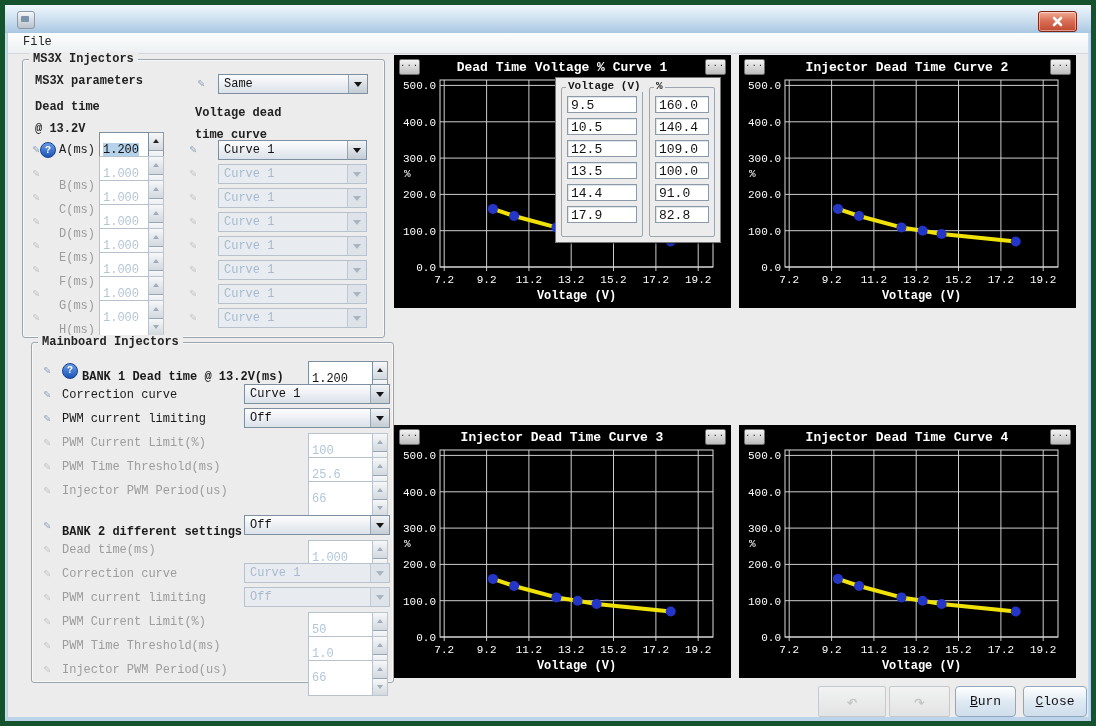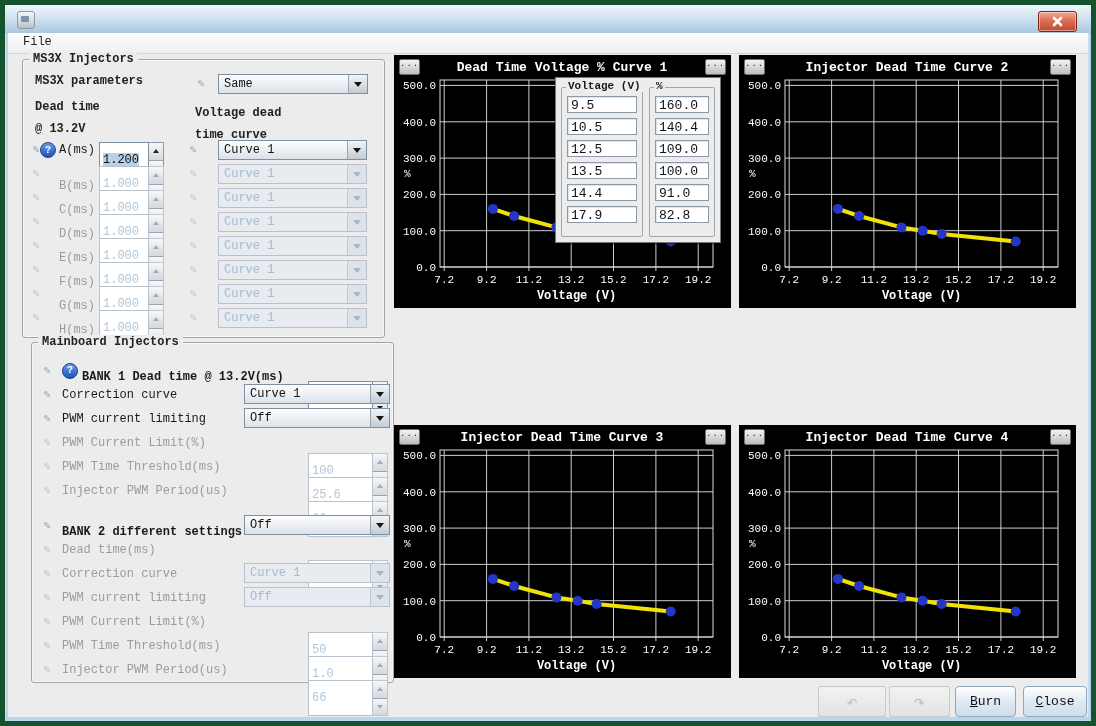--- a/index.html
+++ b/index.html
@@ -48,21 +48,21 @@
   .combo .txt{flex:1;padding:2px 5px;white-space:nowrap;overflow:hidden;color:#111;}
   .combo .arrow{width:18px;border-left:1px solid #97a4b1;
     background:linear-gradient(#f2f4f6,#c3ccd4);display:flex;align-items:center;justify-content:center;}
   .tri-down{width:0;height:0;border-left:4px solid transparent;border-right:4px solid transparent;
     border-top:5px solid #141414;}
   .combo.disabled{border-color:#b7c2cc;background:#e8ecf0;}
   .combo.disabled .txt{color:#a6bbcd;}
   .combo.disabled .arrow{background:#dde3e8;border-left-color:#c0cad2;}
   .combo.disabled .tri-down{border-top-color:#a8b5c1;}
   
-  .spinfield{display:inline-flex;height:36px;margin-top:20px;}
+  .spinfield{display:inline-flex;height:36px;}
   .sf-input{box-sizing:border-box;border:1px solid #7e8fa0;background:#fff;
     padding:1px 3px;display:flex;align-items:center;color:#111;overflow:hidden;}
   .sf-btns{display:flex;flex-direction:column;width:15px;box-sizing:border-box;
     border:1px solid #8c99a6;border-left:none;}
   .sf-btn{flex:1;background:linear-gradient(#f6f7f8,#d2d9df);
     display:flex;align-items:center;justify-content:center;}
   .sf-btn + .sf-btn{border-top:1px solid #97a4b1;}
   .tri-up-s{width:0;height:0;border-left:3px solid transparent;border-right:3px solid transparent;
     border-bottom:4px solid #222;}
   .tri-dn-s{width:0;height:0;border-left:3px solid transparent;border-right:3px solid transparent;

